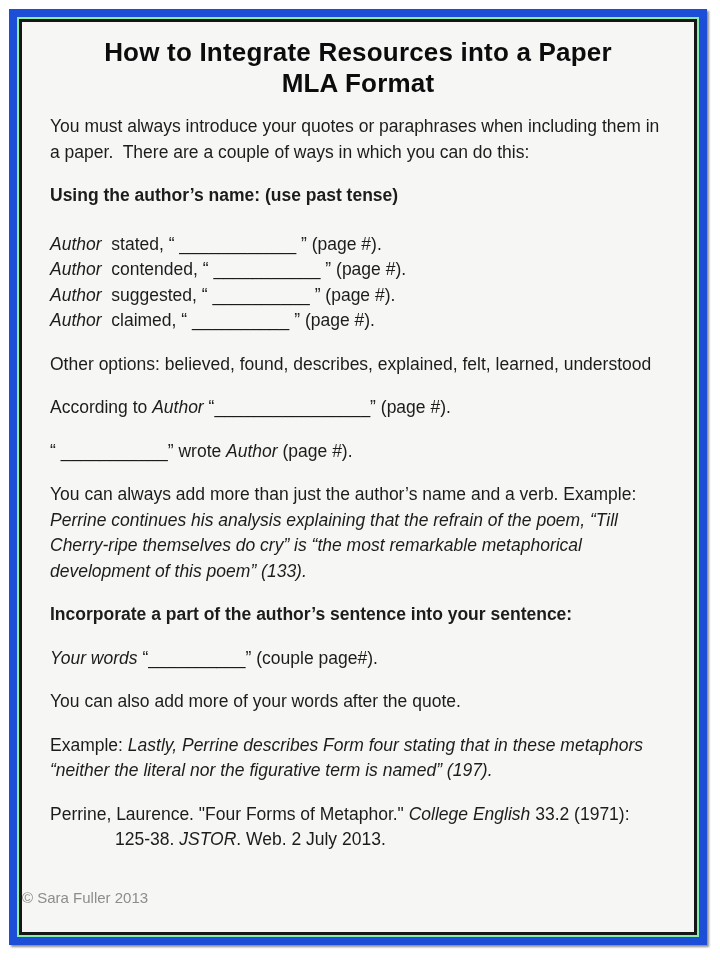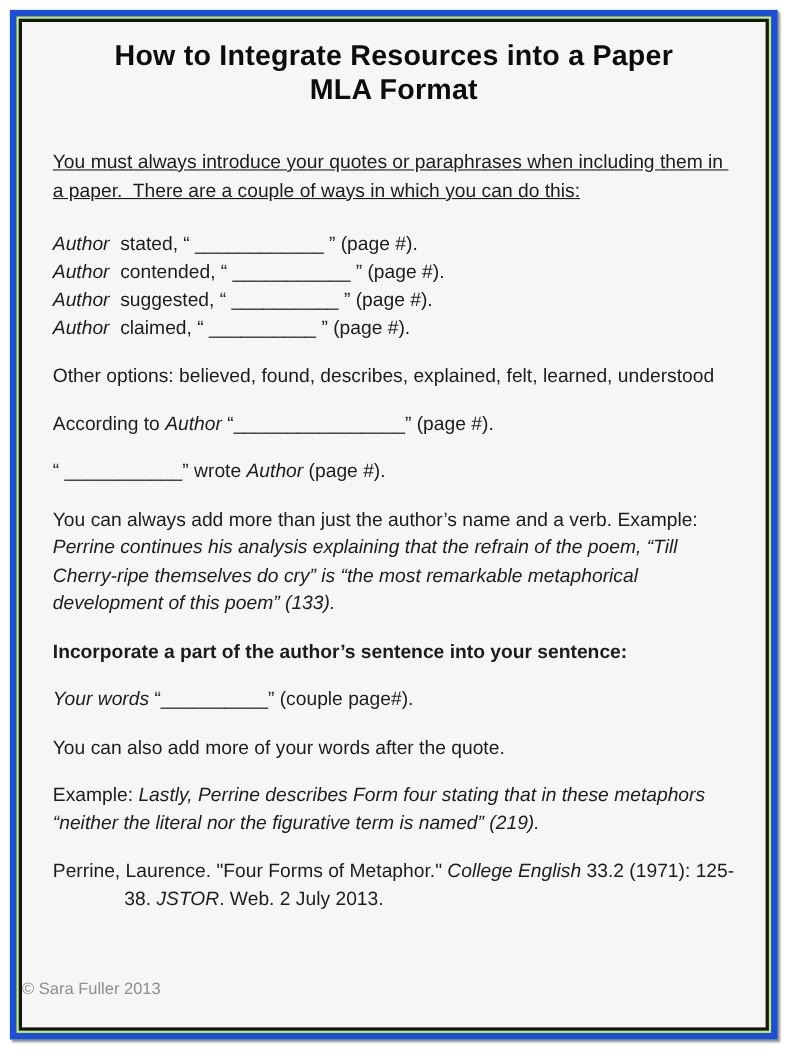--- a/index.html
+++ b/index.html
@@ -9,24 +9,24 @@
     width: 720px;
     height: 960px;
     font-family: "Liberation Sans", sans-serif;
   }
   .frame-outer {
     position: absolute;
     left: 9px;
     top: 9px;
     width: 698px;
     height: 936px;
-    border: 6px solid #1d4ed8;
+    border: 8px solid #1d4ed8;
     padding: 2px;
     box-sizing: border-box;
-    background: #bef264;
+    background: #86efac;
     box-shadow: 2px 2px 2px rgba(0,0,0,0.45);
   }
   .frame-inner {
     border: 3px solid #161616;
     background: #f6f6f5;
     width: 100%;
     height: 100%;
     box-sizing: border-box;
     position: relative;
     padding: 0 28px;
@@ -41,21 +41,21 @@
     color: #0c0c0c;
     letter-spacing: 0.2px;
   }
   .para {
     font-size: 17.5px;
     line-height: 25.5px;
     margin: 18px 0 0 0;
     color: #1c1c1c;
     white-space: pre-wrap;
   }
-  .para.first { margin-top: 38px; text-decoration: underline; }
+  .para.first { margin-top: 15px; }
   .para.tight { margin-top: 0; }
   .para.pre-list { margin-top: 23px; }
   .para.hang {
     margin-left: 65px;
     text-indent: -65px;
   }
   .s-n { font-style: normal; font-weight: normal; }
   .s-b { font-weight: bold; }
   .s-i { font-style: italic; }
   .footer {
@@ -74,40 +74,41 @@
 <div class="frame-outer">
   <div class="frame-inner">
 
     <div class="doc-title">
       <div>How to Integrate Resources into a Paper</div>
       <div>MLA Format</div>
     </div>
 
     <p class="para first"><span class="s-n">You must always introduce your quotes or paraphrases when including them in a paper.  There are a couple of ways in which you can do this:</span></p>
 
+    <p class="para"><span class="s-b">Using the author’s name: (use past tense)</span></p>
 
     <p class="para pre-list"><span class="s-i">Author</span><span class="s-n">  stated, “ ____________ ” (page #).</span></p>
     <p class="para tight"><span class="s-i">Author</span><span class="s-n">  contended, “ ___________ ” (page #).</span></p>
     <p class="para tight"><span class="s-i">Author</span><span class="s-n">  suggested, “ __________ ” (page #).</span></p>
     <p class="para tight"><span class="s-i">Author</span><span class="s-n">  claimed, “ __________ ” (page #).</span></p>
 
     <p class="para"><span class="s-n">Other options: believed, found, describes, explained, felt, learned, understood</span></p>
 
     <p class="para"><span class="s-n">According to </span><span class="s-i">Author</span><span class="s-n"> “________________” (page #).</span></p>
 
     <p class="para"><span class="s-n">“ ___________” wrote </span><span class="s-i">Author</span><span class="s-n"> (page #).</span></p>
 
     <p class="para"><span class="s-n">You can always add more than just the author’s name and a verb. Example: </span><span class="s-i">Perrine continues his analysis explaining that the refrain of the poem, “Till Cherry-ripe themselves do cry” is “the most remarkable metaphorical development of this poem” (133).</span></p>
 
     <p class="para"><span class="s-b">Incorporate a part of the author’s sentence into your sentence:</span></p>
 
     <p class="para"><span class="s-i">Your words</span><span class="s-n"> “__________” (couple page#).</span></p>
 
     <p class="para"><span class="s-n">You can also add more of your words after the quote.</span></p>
 
-    <p class="para"><span class="s-n">Example: </span><span class="s-i">Lastly, Perrine describes Form four stating that in these metaphors “neither the literal nor the figurative term is named” (219).</span></p>
+    <p class="para"><span class="s-n">Example: </span><span class="s-i">Lastly, Perrine describes Form four stating that in these metaphors “neither the literal nor the figurative term is named” (197).</span></p>
 
     <p class="para hang"><span class="s-n">Perrine, Laurence. "Four Forms of Metaphor." </span><span class="s-i">College English</span><span class="s-n"> 33.2 (1971): 125-38. </span><span class="s-i">JSTOR</span><span class="s-n">. Web. 2 July 2013.</span></p>
 
     <div class="footer">© Sara Fuller 2013</div>
 
   </div>
 </div>
 
 </body></html>

